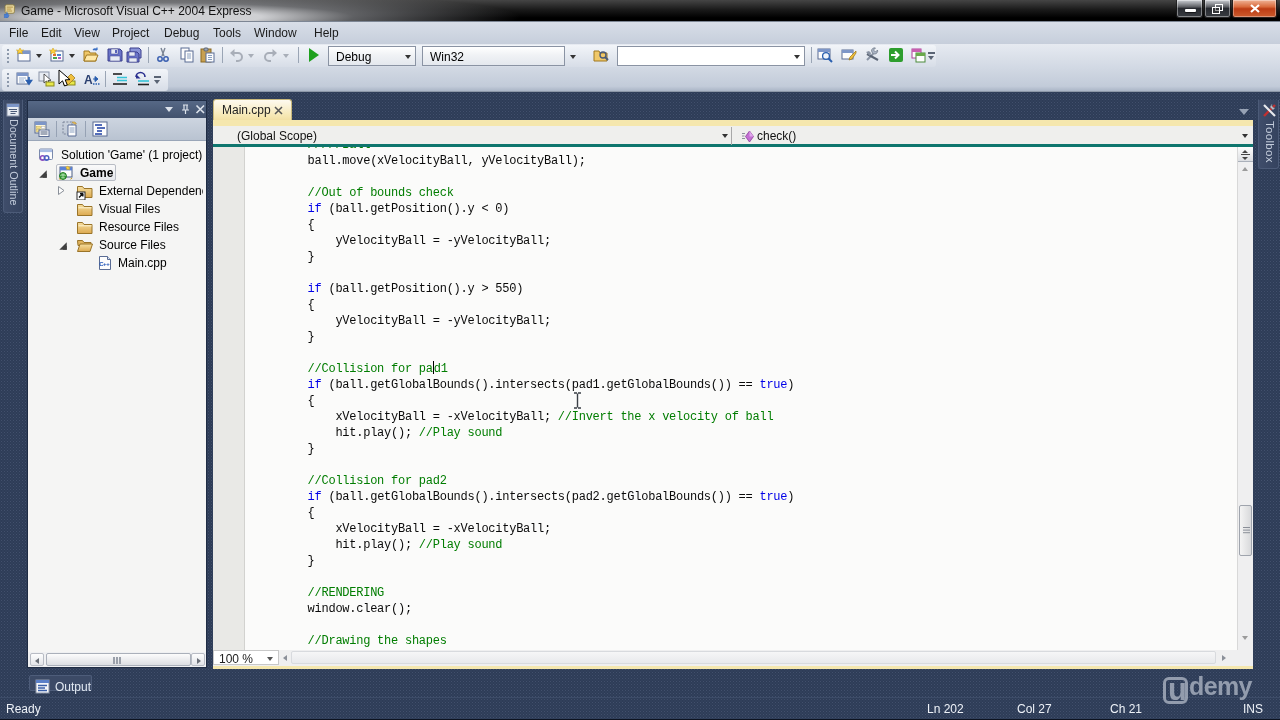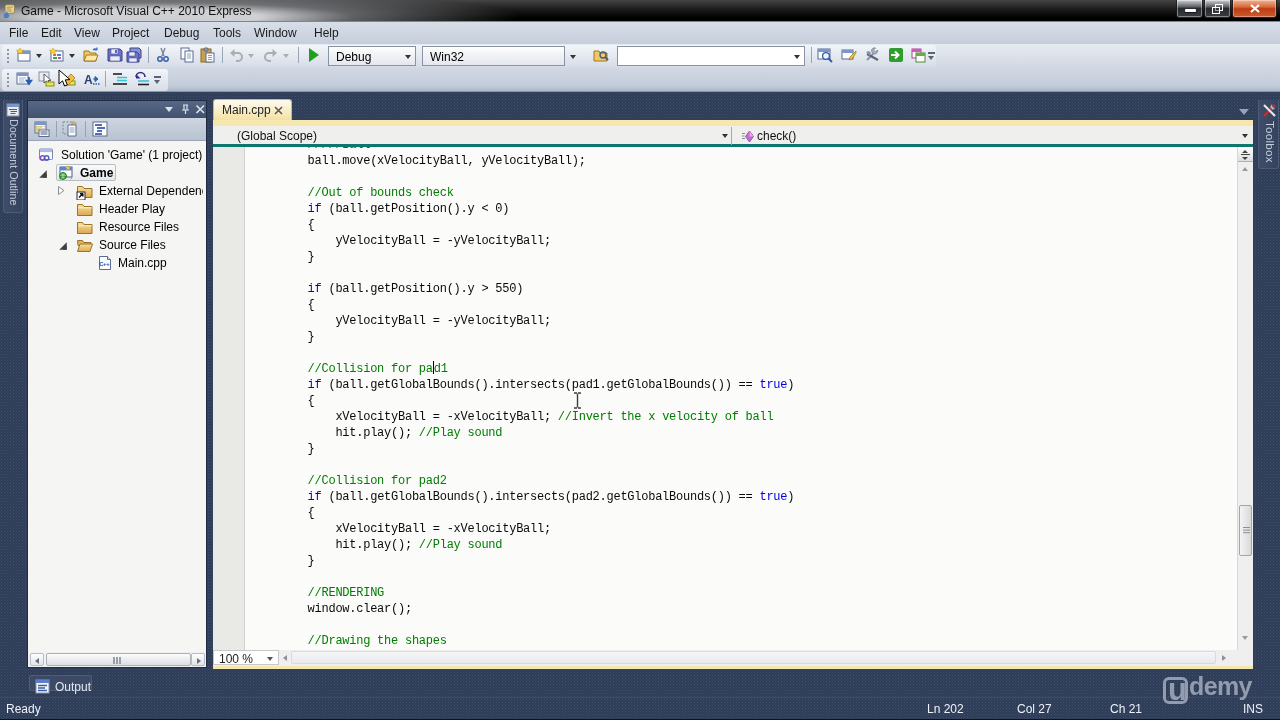--- a/index.html
+++ b/index.html
@@ -15,21 +15,21 @@
 .combo{background:linear-gradient(#ffffff,#f0f2f5 45%,#e4e8ee);border:1px solid #8a93a3;color:#000}
 .carrow{width:0;height:0;border-left:3.5px solid transparent;border-right:3.5px solid transparent;border-top:4px solid #333}
 .sep1{width:1px;background:#9aa5b5}
 .tbtxt{color:#1a1a1a}
 </style>
 </head>
 <body>
 
 <div class="abs" style="left:0;top:0;width:1280px;height:21px;background:linear-gradient(#454545,#1b1b1b 45%,#000 85%)">
  <div class="abs" style="left:0;top:0;width:620px;height:21px;background:radial-gradient(ellipse 370px 26px at 150px 17px,rgba(215,216,219,.96) 30%,rgba(155,157,162,.6) 55%,rgba(0,0,0,0) 100%)"></div>
- <div class="abs" style="left:21px;top:4px;font-size:12px;color:#101010">Game - Microsoft Visual C++ 2010 Express</div>
+ <div class="abs" style="left:21px;top:4px;font-size:12px;color:#101010">Game - Microsoft Visual C++ 2004 Express</div>
  <svg class="abs" style="left:2px;top:4px" width="14" height="14" viewBox="0 0 18 18">
    <rect x="4" y="1" width="12" height="11" rx="2" fill="#e8d8a0" stroke="#8a7a40"></rect>
    <path d="M6 4h8M6 6.5h6M6 9h7" stroke="#b09040" stroke-width="1.2"></path>
    <path d="M1 12 L8 12 L8 15 L11 15 L6 18 L1 15 L4 15 Z" fill="#4a7fd4" stroke="#2a5faf" stroke-width=".5" transform="rotate(-90 6 15)"></path>
  </svg>
 
  <div class="abs" style="left:1176px;top:0;width:27px;height:18px;border:1px solid rgba(20,20,20,.9);border-top:none;border-radius:0 0 3px 3px;background:linear-gradient(rgba(216,219,225,.92),rgba(128,132,140,.6) 40%,rgba(42,46,54,.72) 50%,rgba(100,106,116,.55));box-shadow:inset 0 0 0 1px rgba(255,255,255,.4)">
    <div class="abs" style="left:8px;top:9px;width:11px;height:3px;background:#fff;border-radius:1px;box-shadow:0 1px 1px rgba(0,0,0,.6)"></div>
  </div>
  <div class="abs" style="left:1204px;top:0;width:27px;height:18px;border:1px solid rgba(20,20,20,.9);border-top:none;border-radius:0 0 3px 3px;background:linear-gradient(rgba(216,219,225,.92),rgba(128,132,140,.6) 40%,rgba(42,46,54,.72) 50%,rgba(100,106,116,.55));box-shadow:inset 0 0 0 1px rgba(255,255,255,.4)">
@@ -314,21 +314,21 @@
       </defs>
   <rect x="1" y="9" width="8" height="8" fill="#fff" stroke="#2a2a2a"></rect>
   <path d="M3 14.5 L7 10.5 M7 10.5 l-3 .2 M7 10.5 l-.2 3" stroke="#111" stroke-width="1.4"></path>
  </svg>
  <span class="abs" style="left:71px;top:43px">External Dependencies</span>
 
  <svg class="abs" style="left:48px;top:60px" width="17" height="17" viewBox="0 0 17 17">
   <path d="M1.5 3.5 h5 l1.5 2 h8 v9 h-14.5z" fill="url(#fg1)" stroke="#9a7428"></path>
   <path d="M2.5 6.8 h13" stroke="#fdf2cf" stroke-width="1"></path>
  </svg>
- <span class="abs" style="left:71px;top:61px">Header Play</span>
+ <span class="abs" style="left:71px;top:61px">Visual Files</span>
 
  <svg class="abs" style="left:48px;top:78px" width="17" height="17" viewBox="0 0 17 17">
   <path d="M1.5 3.5 h5 l1.5 2 h8 v9 h-14.5z" fill="url(#fg1)" stroke="#9a7428"></path>
   <path d="M2.5 6.8 h13" stroke="#fdf2cf" stroke-width="1"></path>
  </svg>
  <span class="abs" style="left:71px;top:79px">Resource Files</span>
 
  <div class="abs" style="left:30px;top:100px;width:0;height:0;border-left:5px solid transparent;border-top:5px solid transparent;border-right:5px solid #404040;border-bottom:5px solid #404040;transform:scale(.75)"></div>
  <svg class="abs" style="left:48px;top:96px" width="17" height="17" viewBox="0 0 17 17">
   <path d="M1.5 3.5 h5 l1.5 2 h7 v3 h-13z" fill="#e0b45f" stroke="#9a7428"></path>

